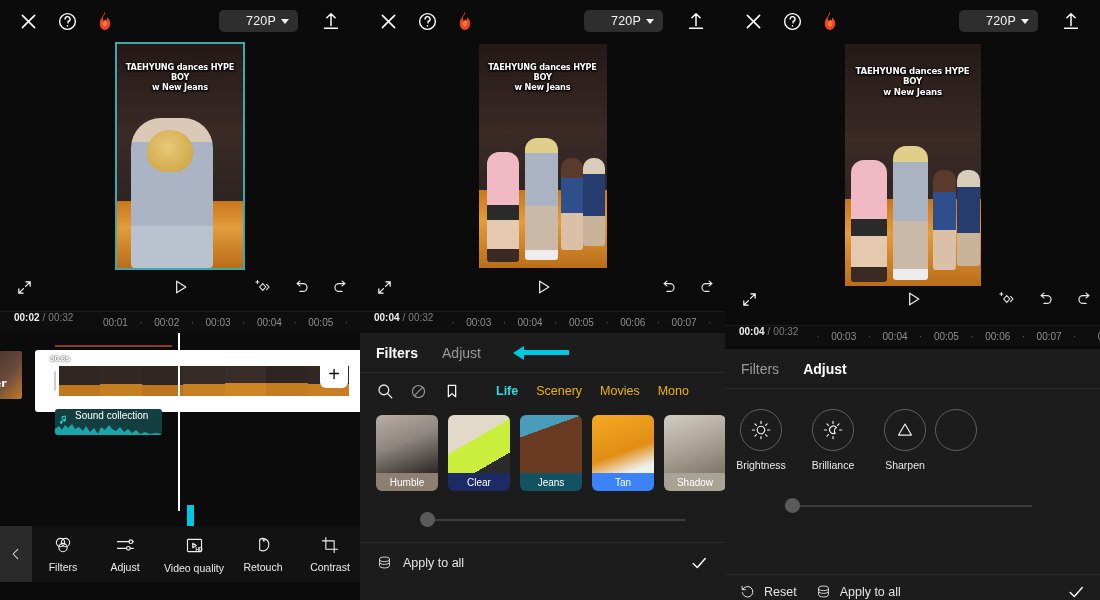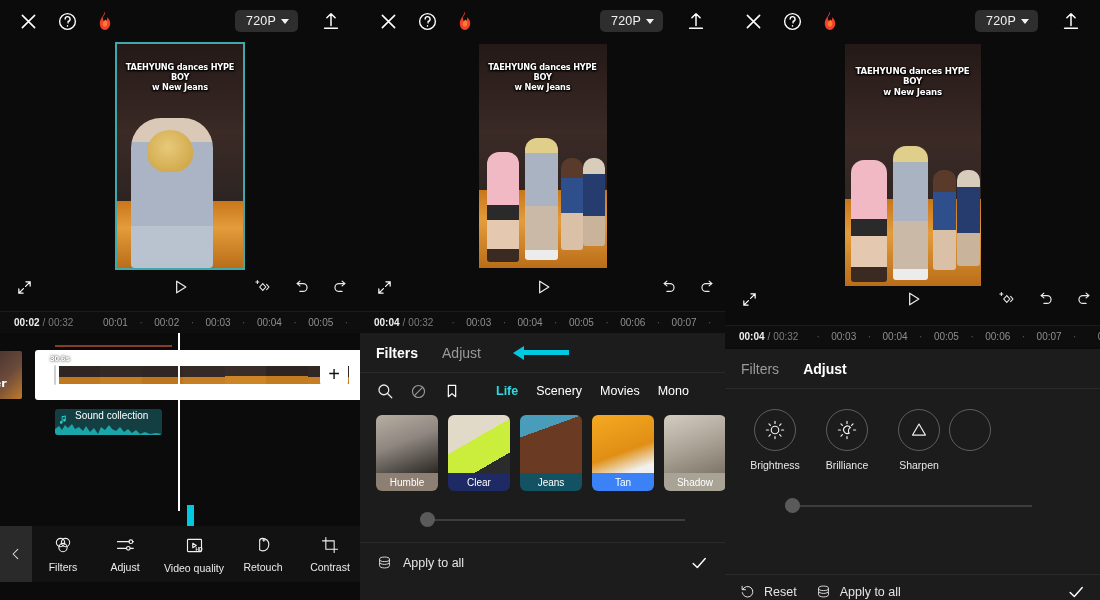--- a/index.html
+++ b/index.html
@@ -17,21 +17,21 @@
   .panel.p2 { width:365px; }
   .panel.p3 { width:375px; }
 
   
   .topbar { position:absolute; left:0; right:0; height:42px; display:flex;
             align-items:center; background:#0b0b0b; }
   .tb-left { display:flex; align-items:center; gap:18px; padding-left:18px; }
   .tb-right { margin-left:auto; display:flex; align-items:center; gap:22px; padding-right:18px; }
   .ic { display:inline-flex; align-items:center; justify-content:center; }
   .ic svg { display:block; }
-  .res-pill { background:#2e2e2e; border-radius:5px; padding:4px 9px 4px 11px;
+  .res-pill { background:#2e2e2e; border-radius:5px; padding:4px 9px 4px 27px;
               font-size:12.5px; color:#f2f2f2; display:flex; align-items:center; gap:5px;
               letter-spacing:.2px; }
   .caret { width:0;height:0;border-left:4px solid transparent;border-right:4px solid transparent;
            border-top:5px solid #f2f2f2; }
 
   
   .preview-wrap { position:absolute; left:0; right:0; display:flex; justify-content:center; }
   .video { position:relative; overflow:hidden; background:#201716; }
   .video.selected { outline:2px solid #3fa8ab; outline-offset:0; }
   .vid-floor { position:absolute; left:0; right:0; bottom:0; height:30%;
@@ -45,36 +45,36 @@
   .dancer { position:absolute; bottom:8%; border-radius:3px; }
 
   
   .pcontrols { position:absolute; left:0; right:0; height:34px; display:flex; align-items:center; }
   .pc-full { position:absolute; left:16px; }
   .pc-play { position:absolute; left:50%; transform:translateX(-50%); }
   .pc-right { position:absolute; right:10px; display:flex; align-items:center; gap:20px; }
 
   
   .ruler { position:absolute; left:0; right:0; height:22px; background:#0e0e0e;
-           border-top:1px solid #1b1b1b; display:flex; align-items:center;
+           border-top:1px solid #1b1b1b; display:flex; 
            font-size:10px; color:#8a8a8a; overflow:hidden; white-space:nowrap; }
   .ruler .cur { color:#efefef; font-weight:700; padding-left:14px; }
   .ruler .tot { color:#7d7d7d; }
   .ruler .ticks { display:flex; align-items:center; margin-left:18px; gap:0; }
   .ruler .tk { width:48px; text-align:center; color:#8e8e8e; }
   .ruler .dot { color:#5a5a5a; }
 
   
   .tl-body { position:absolute; left:0; right:0; background:#0b0b0b; }
   .clip-prev { position:absolute; left:-22px; top:18px; width:44px; height:48px;
      background:linear-gradient(135deg,#3a2b28,#6b4a3c 60%,#c07b2a);
      overflow:hidden; border-radius:2px; }
   .clip-prev .lbl { position:absolute; left:1px; bottom:9px; font-size:11px; font-weight:700;
      color:#fff; font-family:"DejaVu Sans",sans-serif; }
-  .clip-main { position:absolute; left:35px; top:17px; height:50px; background:#fff;
+  .clip-main { position:absolute; left:35px; top:17px; height:62px; background:#fff;
      border-radius:3px; padding:16px; display:flex; }
   .handle { width:9px; background:#fff; display:flex; align-items:center; justify-content:center; }
   .handle i { display:block; width:2px; height:20px; background:#cfcfcf; border-radius:2px; }
   .frames { display:flex; height:100%; overflow:hidden; }
   .frame { width:47px; height:100%; }
   .dur-badge { position:absolute; left:15px; top:4px; font-size:8px; color:#fff;
      text-shadow:0 0 3px #000; font-weight:600; }
   .addbtn { position:absolute; width:28px; height:28px; background:#fff; border-radius:6px;
      display:flex; align-items:center; justify-content:center; color:#111;
      font-size:20px; line-height:1; font-weight:300; }
@@ -101,39 +101,39 @@
   .tool .tlabel { font-size:10.5px; color:#eaeaea; white-space:nowrap; }
 
   
   .sheet { position:absolute; left:0; right:0; bottom:0; background:#1c1c1c; }
   .sheet-tabs { height:40px; display:flex; align-items:center; gap:24px; padding-left:16px;
                 border-bottom:1px solid #2a2a2a; }
   .sheet-tabs .stab { font-size:14px; color:#9a9a9a; }
   .sheet-tabs .stab.on { color:#fff; font-weight:700; }
   .filt-tools { height:36px; display:flex; align-items:center; gap:0; padding-left:16px; }
   .filt-tools .fic { width:34px; display:flex; align-items:center; }
-  .cat { font-size:12.5px; color:#ffffff; margin-left:18px; white-space:nowrap; }
+  .cat { font-size:12.5px; color:#eab308; margin-left:18px; white-space:nowrap; }
   .cat.on { color:#2fd9e0; font-weight:700; }
   .thumbs { display:flex; gap:10px; padding-left:16px; }
   .thumb { width:62px; height:76px; border-radius:6px; overflow:hidden; position:relative;
            flex:none; }
   .thumb .img { position:absolute; inset:0 0 18px 0; }
   .thumb .cap { position:absolute; left:0; right:0; bottom:0; height:18px;
      display:flex; align-items:center; justify-content:center; font-size:10px; color:#fff; }
   .slider { position:relative; height:18px; }
   .slider .trk { position:absolute; left:0; right:0; top:8px; height:2px; background:#3d3d3d; }
   .slider .knob { position:absolute; width:15px; height:15px; border-radius:50%;
      background:#5a5a5a; top:1px; }
   .applyrow { position:absolute; left:0; right:0; height:40px; border-top:1px solid #2a2a2a;
               display:flex; align-items:center; padding:0 16px; gap:10px; }
   .applyrow .alab { font-size:12.5px; color:#e4e4e4; }
   .applyrow .chk { margin-left:auto; }
 
   
-  .adj-row { display:flex; gap:0; padding-left:14px; }
+  .adj-row { display:flex; gap:0; }
   .adj-item { width:72px; flex:none; display:flex; flex-direction:column;
               align-items:center; gap:8px; }
   .adj-circ { width:42px; height:42px; border-radius:50%; border:1px solid #5e5e5e;
               display:flex; align-items:center; justify-content:center; }
   .adj-lab { font-size:10.5px; color:#e8e8e8; white-space:nowrap; }
   .bottomrow2 { position:absolute; left:0; right:0; bottom:-8px; height:34px;
                 border-top:1px solid #2a2a2a; display:flex; align-items:center;
                 padding:0 14px; gap:8px; }
   .bottomrow2 .b2lab { font-size:12.5px; color:#e4e4e4; }
 </style>

